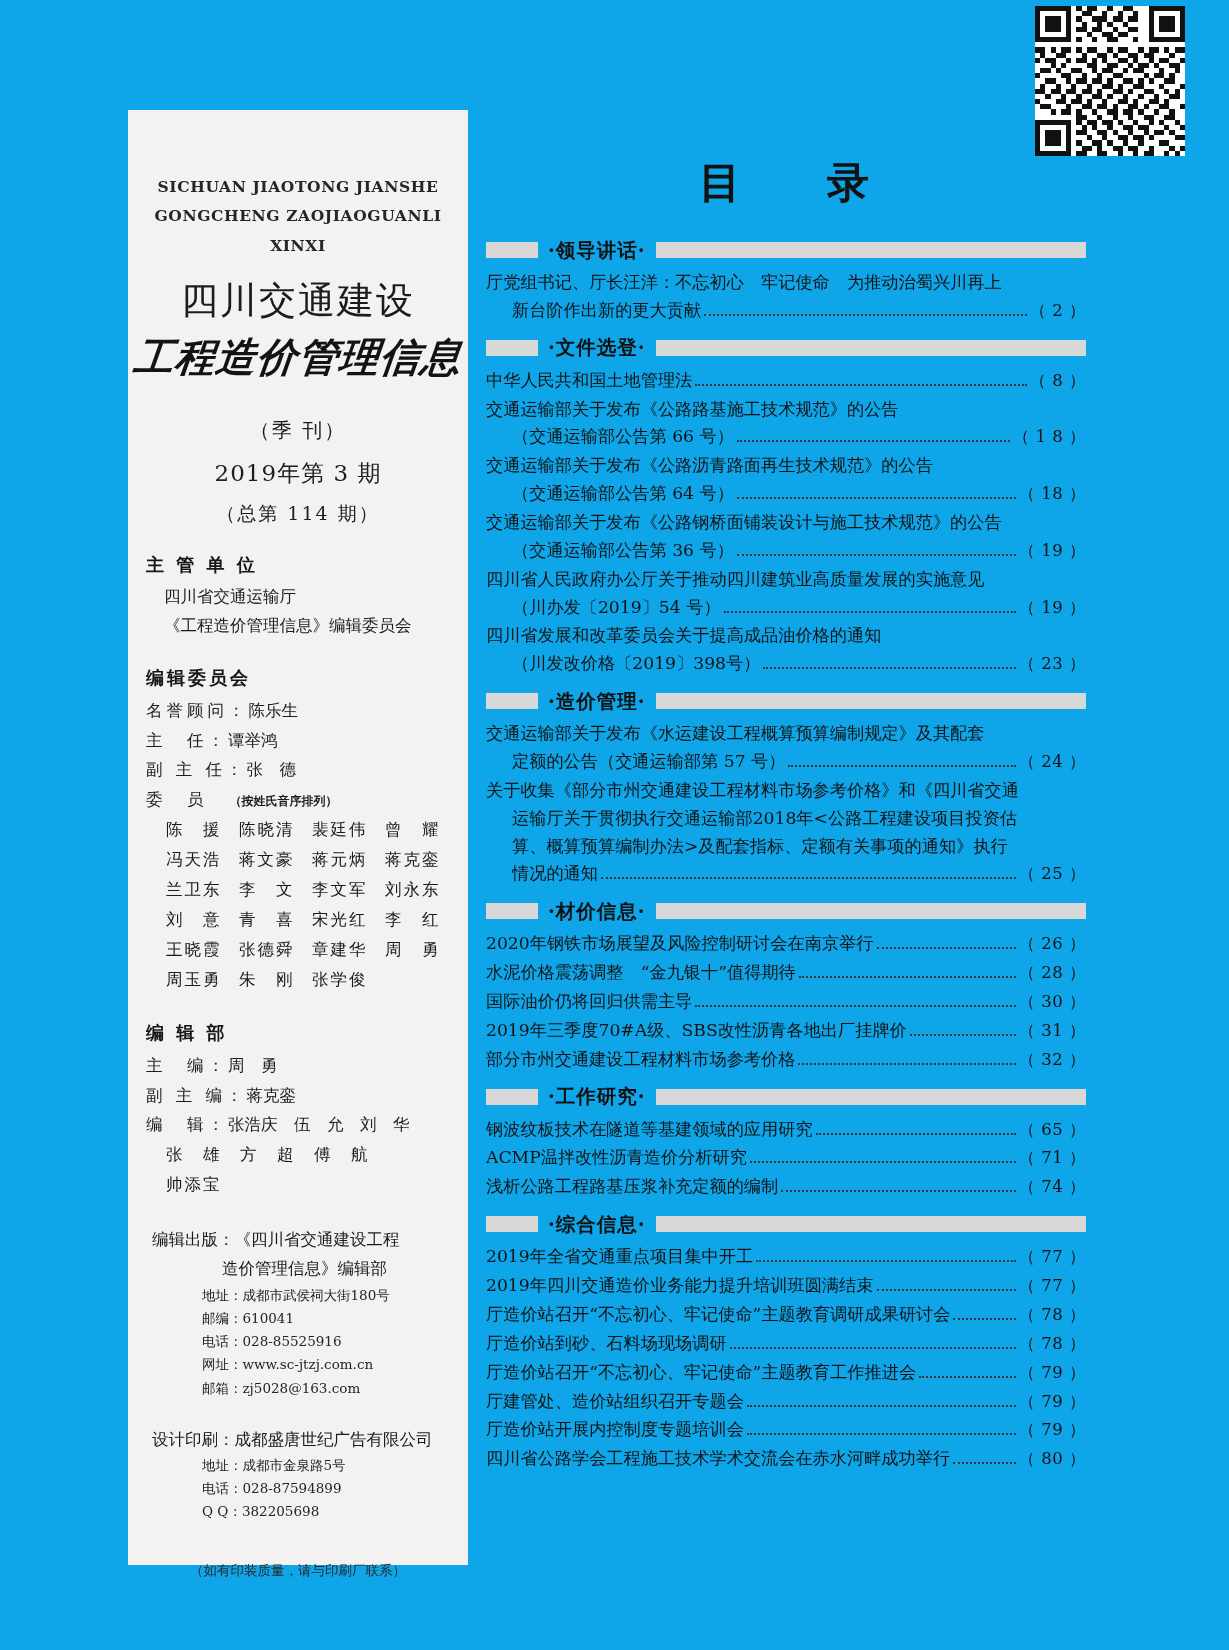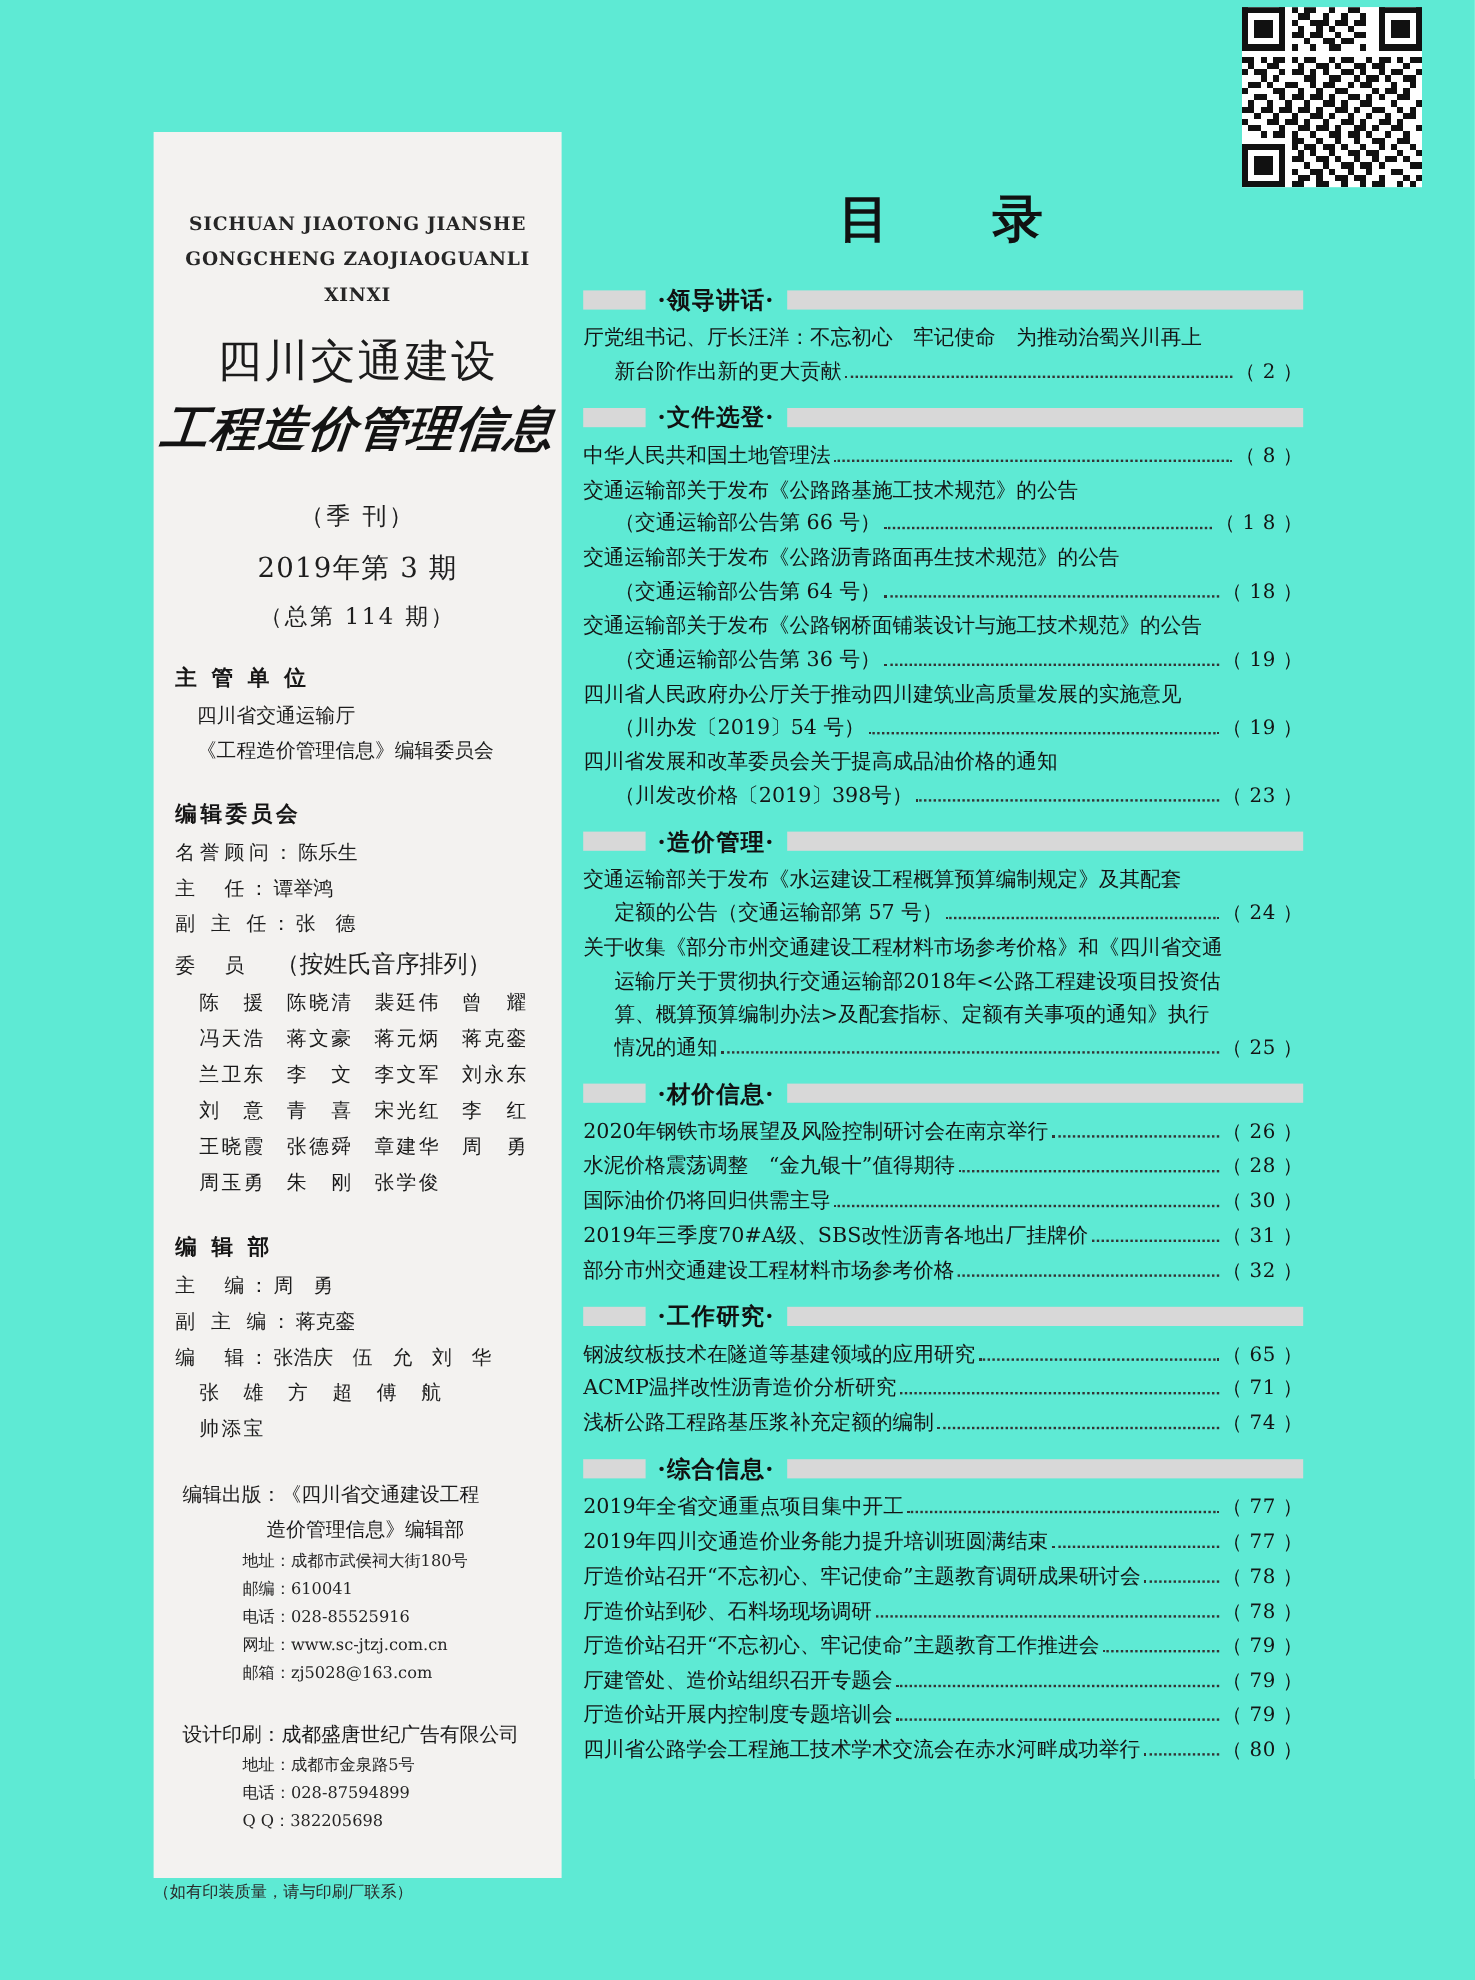--- a/index.html
+++ b/index.html
@@ -11,21 +11,21 @@
     width: 1229px;
     height: 1650px;
     position: relative;
     font-family: "DejaVu Serif", "Liberation Serif", serif;
     color: #1a1a1a;
     overflow: hidden;
   }
   .page {
     position: absolute;
     inset: 0;
-    background: #5eead4;
+    background: #0ea5e9;
   }
   
   .qr {
     position: absolute;
     top: 6px;
     left: 1035px;
     width: 150px;
     height: 150px;
     background: #fff;
   }
@@ -107,23 +107,24 @@
     color: #1d1d1d;
     padding-left: 18px;
   }
   .kv {
     font-size: 16.5px;
     line-height: 1.8;
     color: #1d1d1d;
   }
   .kv .k { letter-spacing: 4px; }
   .names-note {
-    font-size: 20px;
+    font-size: 12px;
     padding-left: 22px;
     line-height: 1.8;
+    font-weight: bold;
   }
   .name-row {
     font-size: 16.5px;
     line-height: 1.82;
     padding-left: 20px;
     display: flex;
   }
   .name-row span {
     display: inline-block;
     width: 25%;
@@ -141,20 +142,21 @@
     padding-left: 56px;
     color: #242424;
   }
   .printer {
     font-size: 16.5px;
     line-height: 1.7;
     padding-left: 6px;
     margin-top: 14px;
   }
   .foot-note {
+    text-align: center;
     font-size: 13.5px;
     margin-top: 38px;
     color: #2a2a2a;
   }
 
   
   .right-col {
     position: absolute;
     left: 486px;
     top: 120px;

